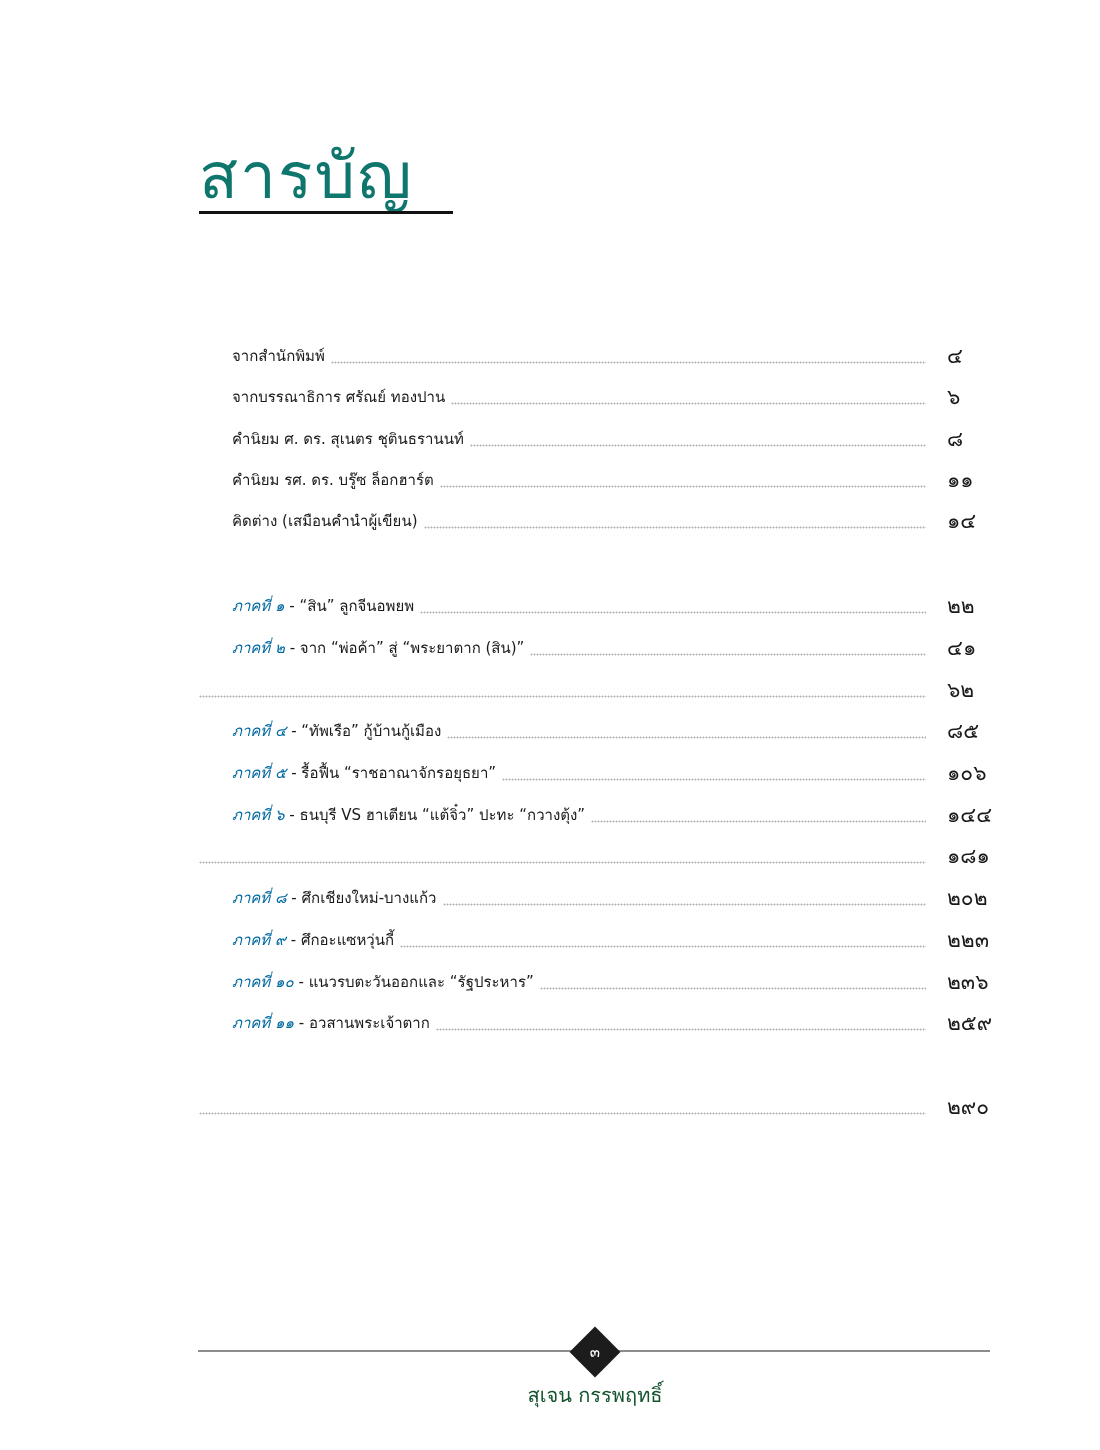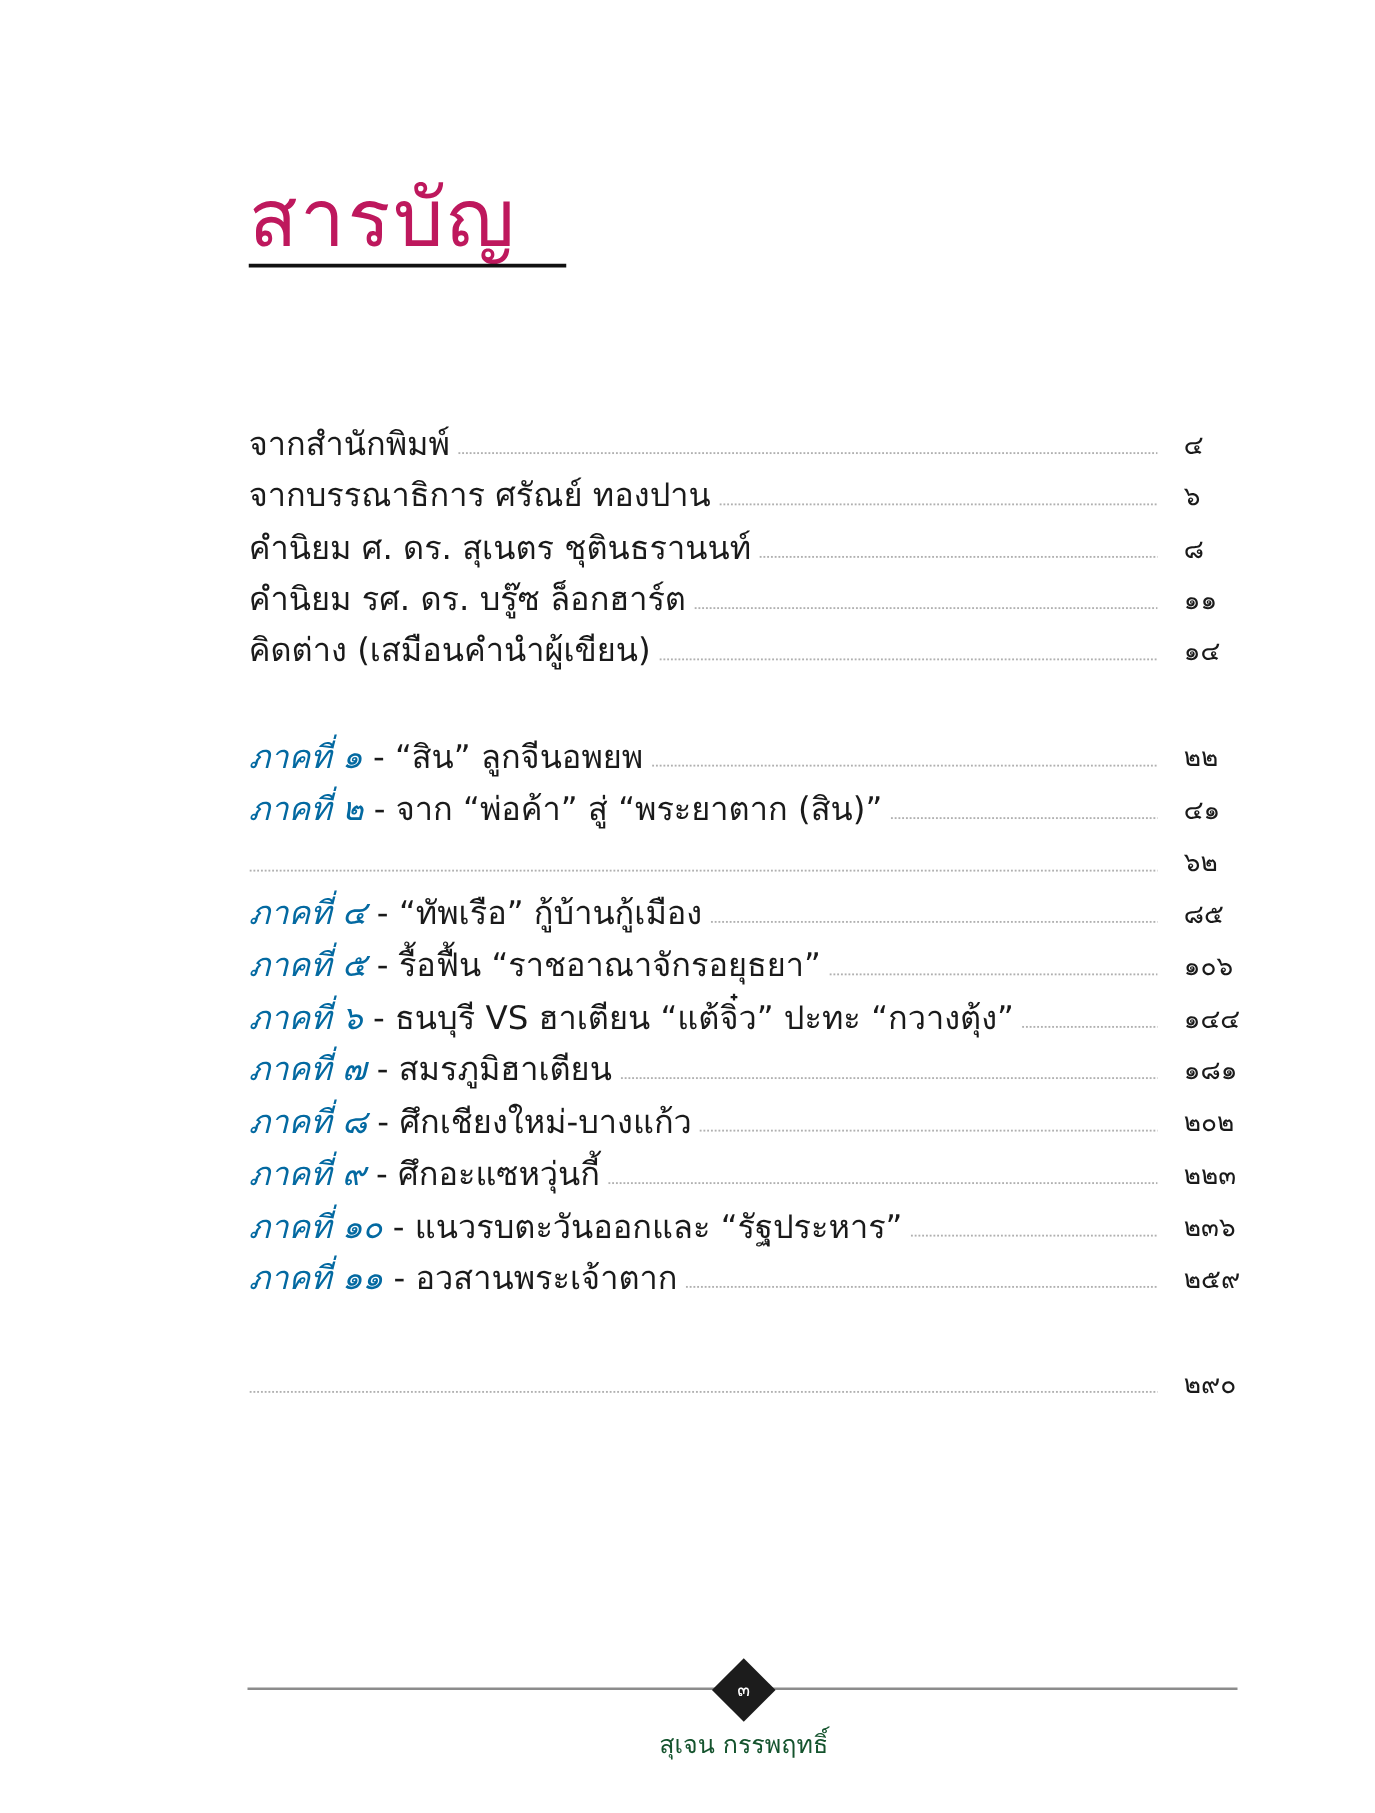--- a/index.html
+++ b/index.html
@@ -17,21 +17,21 @@
     }
     .title {
       position: absolute;
       left: 199px;
       top: 138px;
       font-family: "DejaVu Serif", "Liberation Serif", serif;
       font-size: 64px;
       line-height: 76px;
       font-weight: normal;
       letter-spacing: 2px;
-      color: #be185d;
+      color: #0f766e;
       white-space: nowrap;
     }
     .title-underline {
       position: absolute;
       left: 199px;
       top: 211px;
       width: 254px;
       height: 3px;
       background: #111;
     }
@@ -43,26 +43,27 @@
     }
     .row {
       position: absolute;
       left: 0;
       width: 800px;
       height: 40px;
       display: flex;
       align-items: flex-end;
     }
     .entry-text {
-      font-size: 26px;
+      font-size: 15px;
       line-height: 32px;
       white-space: nowrap;
       color: #1a1a1a;
       flex: 0 0 auto;
       padding-right: 6px;
+      margin-left: 33px;
     }
     .part-prefix {
       color: #0369a1;
       font-style: italic;
       font-weight: 300;
     }
     .leader {
       flex: 1 1 auto;
       height: 6px;
       margin-bottom: 8px;
@@ -178,21 +179,20 @@
     <span class="entry-text"><span class="part-prefix">ภาคที่ ๕</span> <span>- รื้อฟื้น “ราชอาณาจักรอยุธยา”</span></span>
     <span class="leader"></span>
     <span class="page-num">๑๐๖</span>
   </div>
   <div class="row" style="top:791px">
     <span class="entry-text"><span class="part-prefix">ภาคที่ ๖</span> <span>- ธนบุรี VS ฮาเตียน “แต้จิ๋ว” ปะทะ “กวางตุ้ง”</span></span>
     <span class="leader"></span>
     <span class="page-num">๑๔๔</span>
   </div>
   <div class="row" style="top:832px">
-    <span class="entry-text"><span class="part-prefix">ภาคที่ ๗</span> <span>- สมรภูมิฮาเตียน</span></span>
     <span class="leader"></span>
     <span class="page-num">๑๘๑</span>
   </div>
   <div class="row" style="top:874px">
     <span class="entry-text"><span class="part-prefix">ภาคที่ ๘</span> <span>- ศึกเชียงใหม่-บางแก้ว</span></span>
     <span class="leader"></span>
     <span class="page-num">๒๐๒</span>
   </div>
   <div class="row" style="top:916px">
     <span class="entry-text"><span class="part-prefix">ภาคที่ ๙</span> <span>- ศึกอะแซหวุ่นกี้</span></span>

